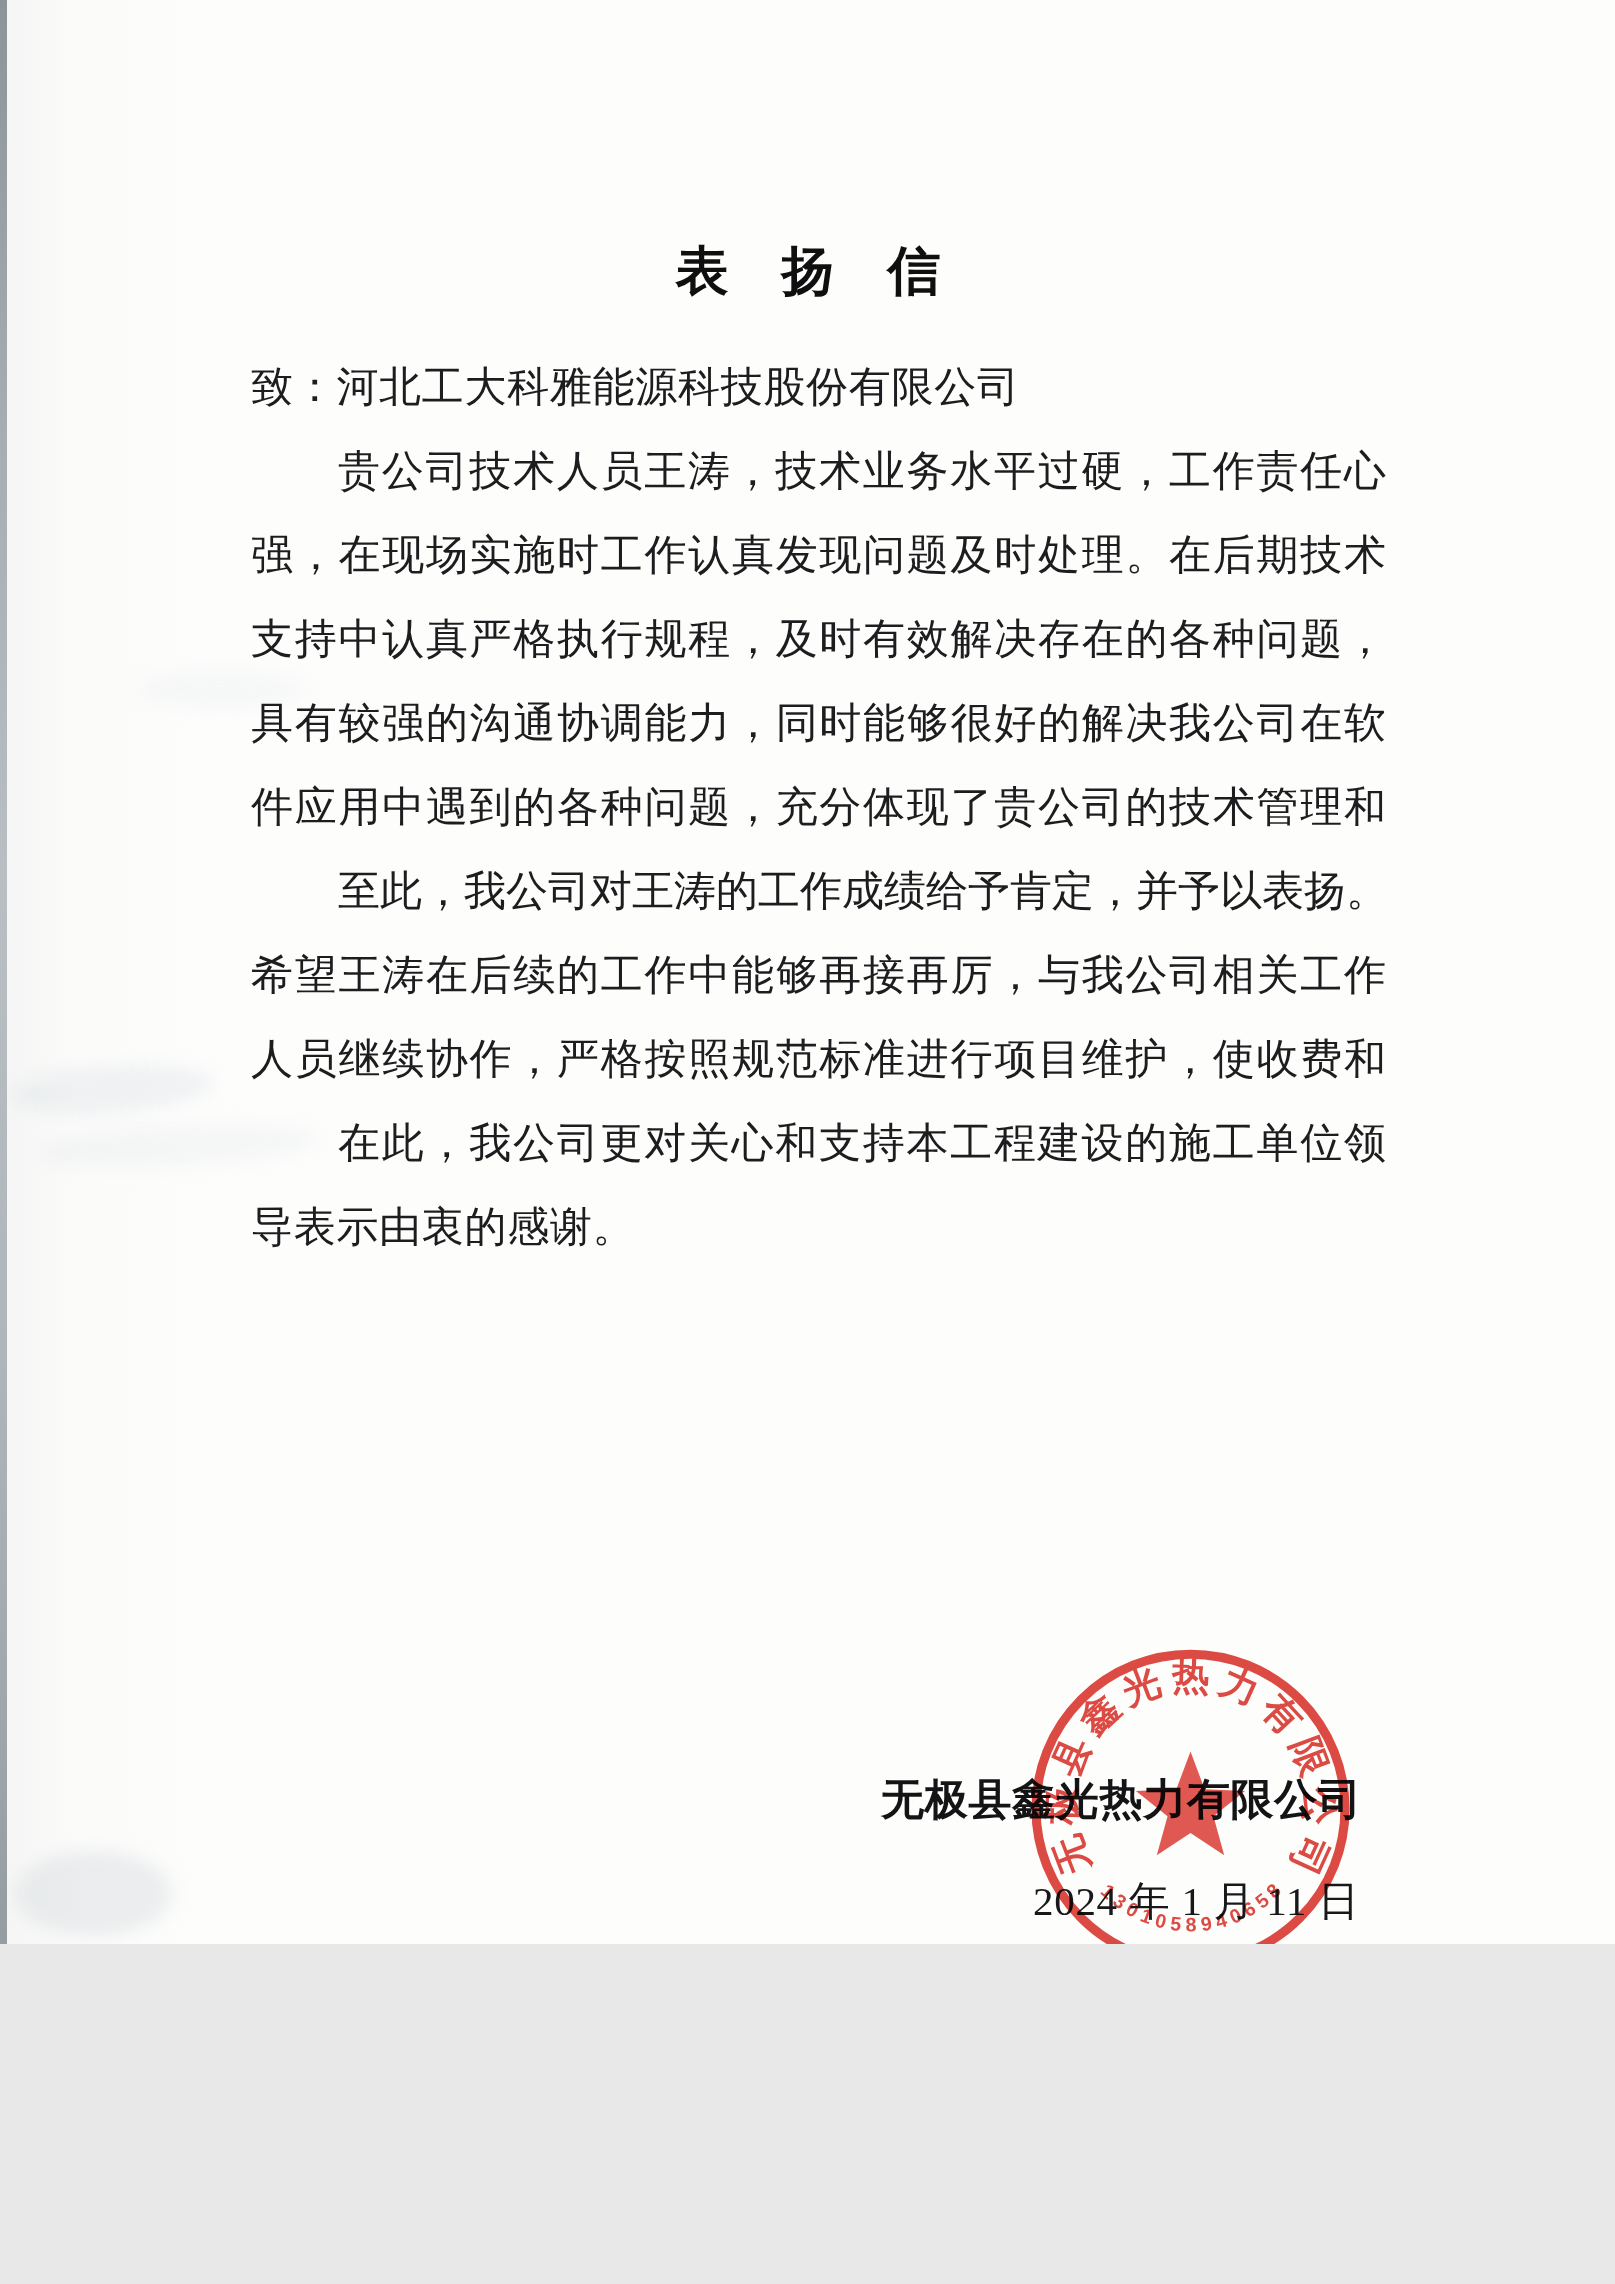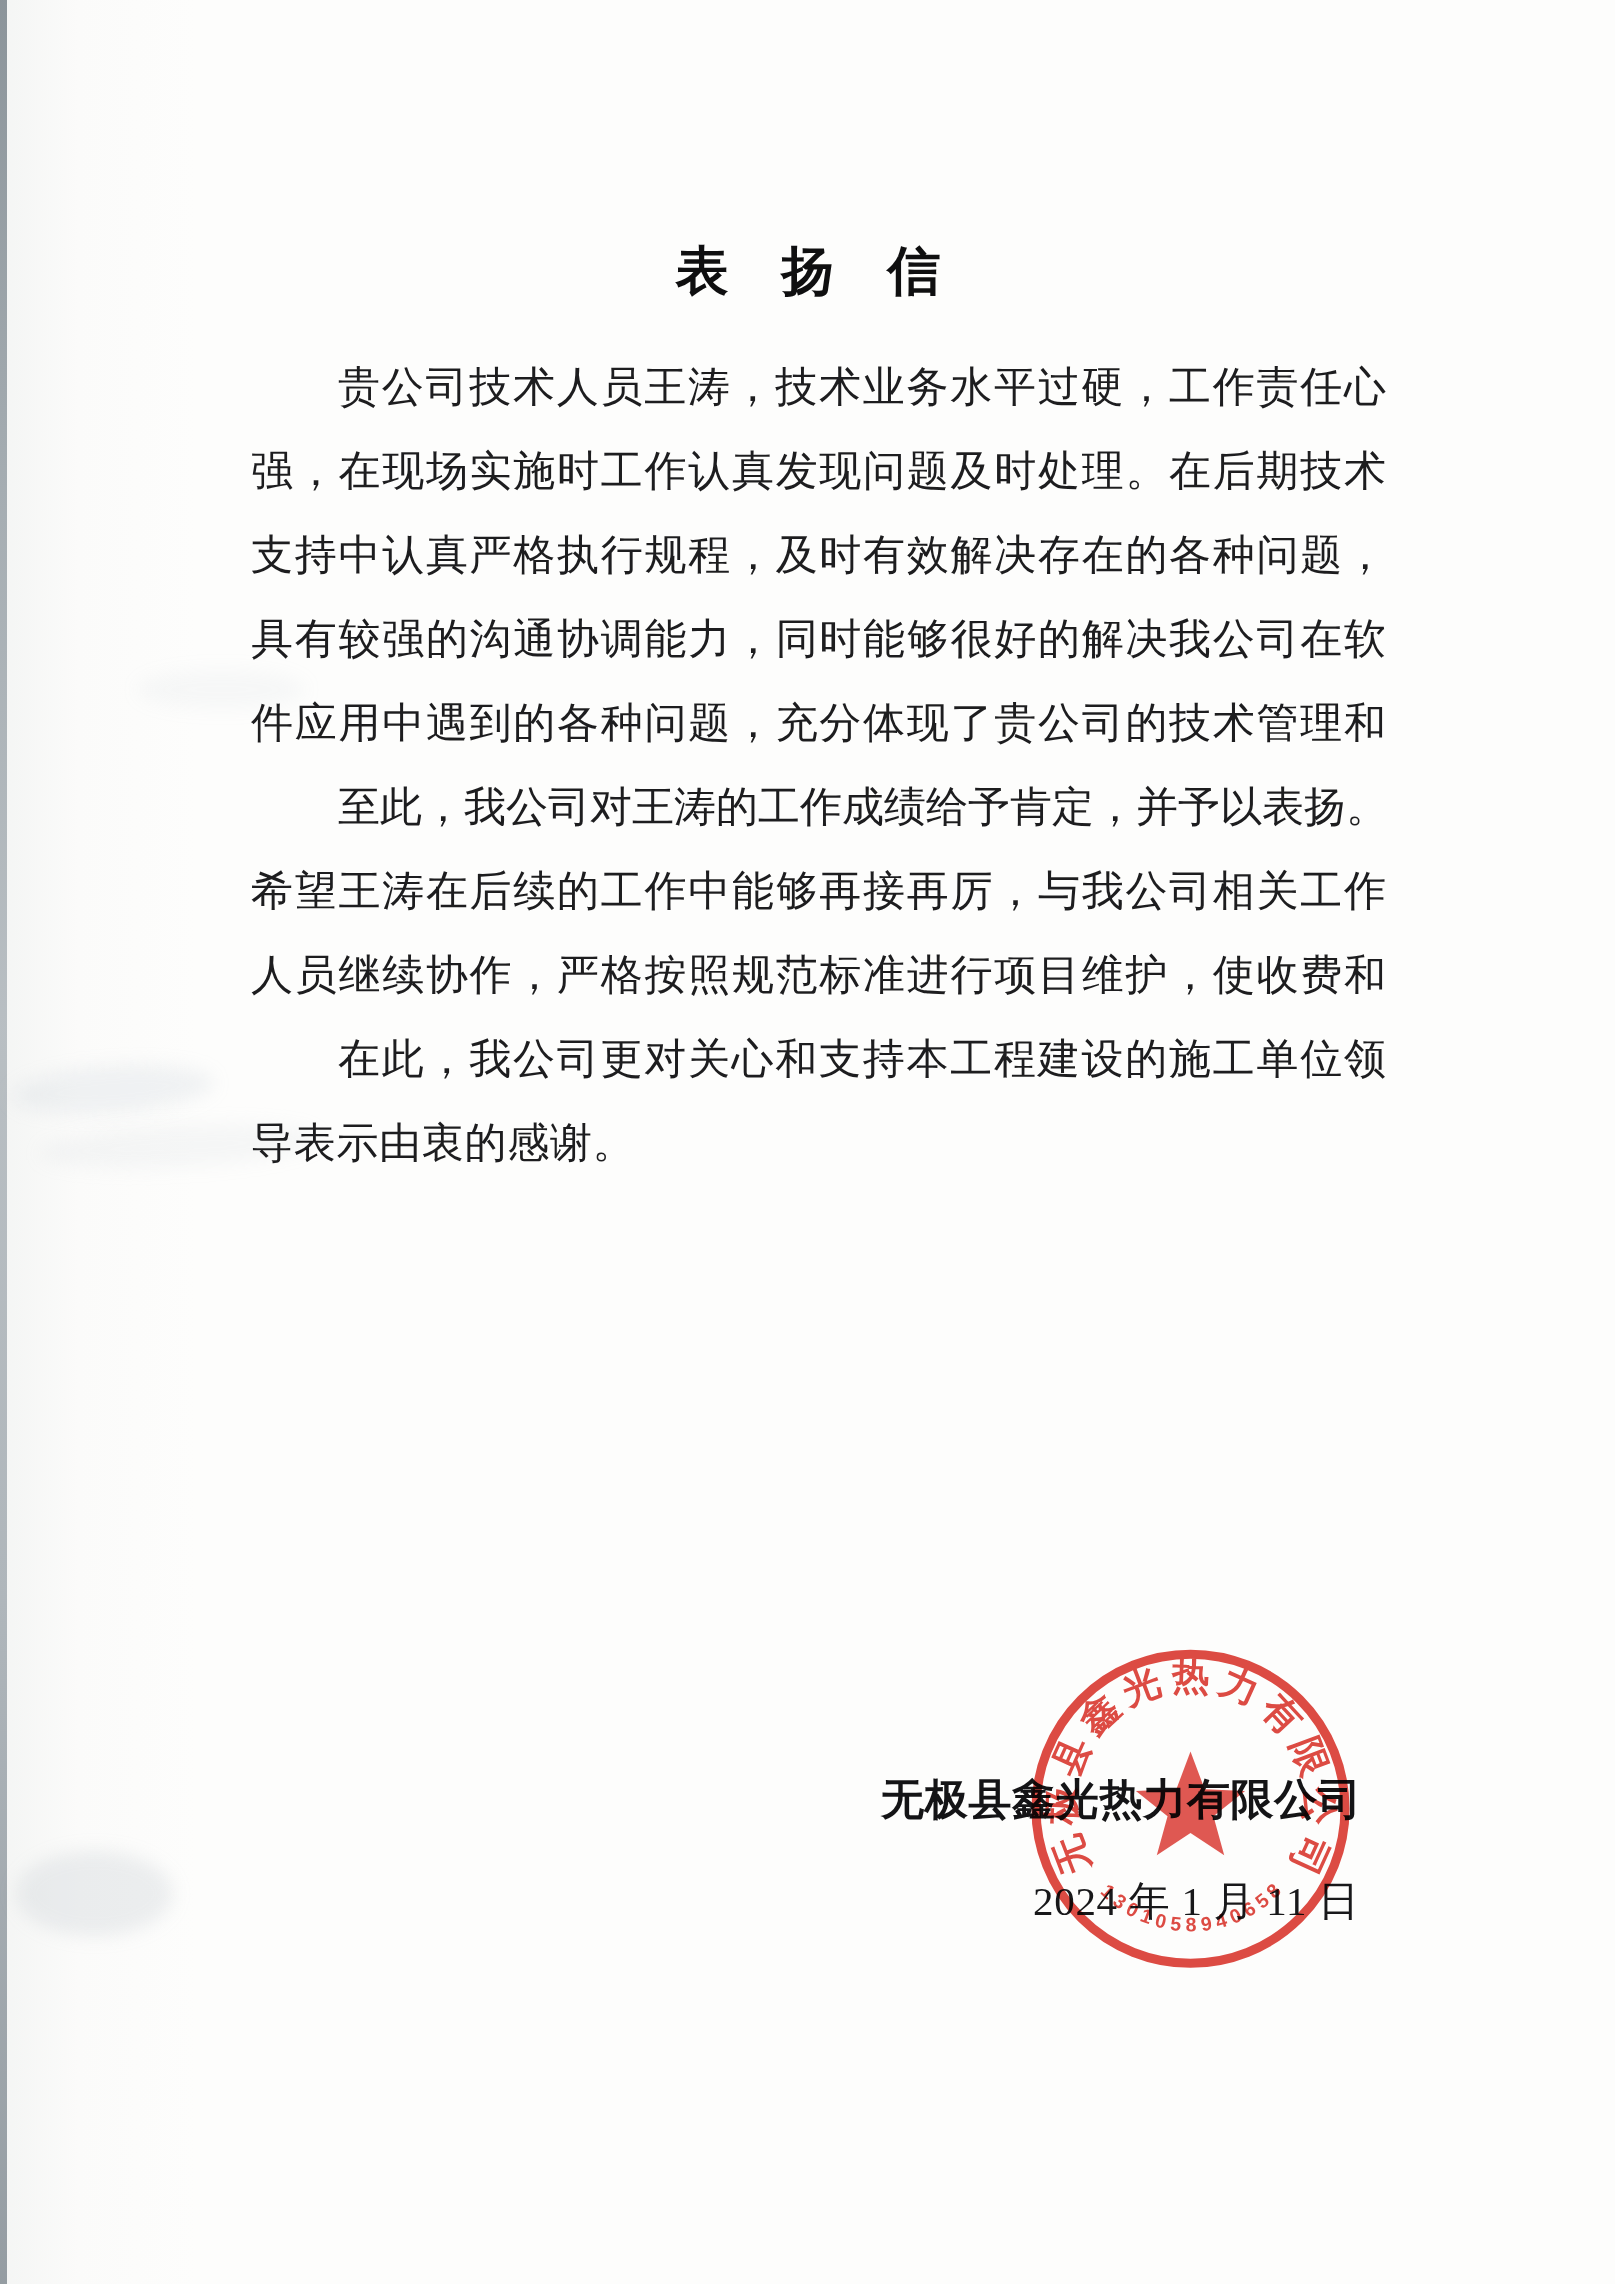--- a/index.html
+++ b/index.html
@@ -1,19 +1,19 @@
 <!DOCTYPE html>
 <html style="--seal-color: #dc3d35; --ink: #1d1d1f;font-size:10.4px"><head>
 <meta charset="utf-8">
 <style>
   html, body { margin: 0; padding: 0; background: #e8e8e8; }
   .page {
     position: relative;
     width: 1616px;
-    height: 2284px;
+    height: 1944px;
     margin: 0 auto;
     background: linear-gradient(90deg, #f4f5f4 0px, #fbfbfa 78px, #fdfdfc 196px);
     overflow: hidden;
     font-family: "Liberation Serif", serif;
     color: var(--ink, #1d1d1f);
   }
   
   .edge-strip {
     position: absolute; left: 0; top: 0; width: 6.5px; height: 100%;
     background: linear-gradient(180deg, #79838a 0%, #98a1a7 22%, #aeb5ba 45%, #a3abb1 70%, #848d94 100%);
@@ -70,20 +70,21 @@
 <div class="page">
   <div class="edge-strip"></div>
   <div class="smudge s1"></div>
   <div class="smudge s2"></div>
   <div class="smudge s3"></div>
   <div class="smudge s4"></div>
 
   <div class="title">表　扬　信</div>
 
   <div class="body-text">
+      <div class="bodyline">致：河北工大科雅能源科技股份有限公司</div>
       <div class="bodyline fill indent">
         <span>贵</span>
         <span>公</span>
         <span>司</span>
         <span>技</span>
         <span>术</span>
         <span>人</span>
         <span>员</span>
         <span>王</span>
         <span>涛</span>

